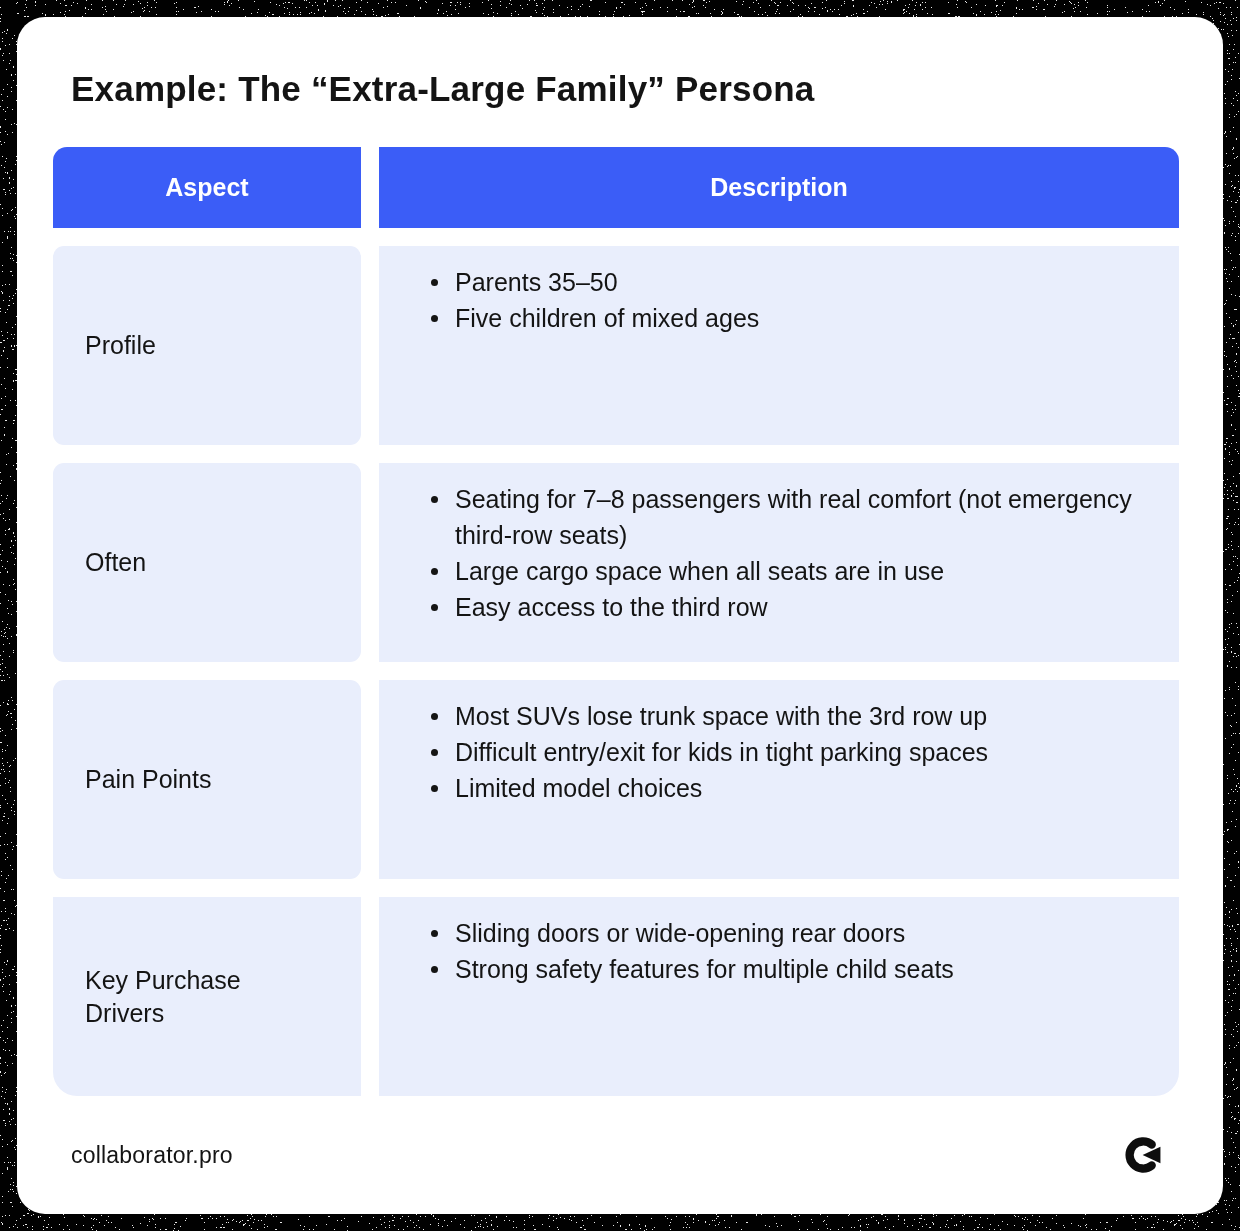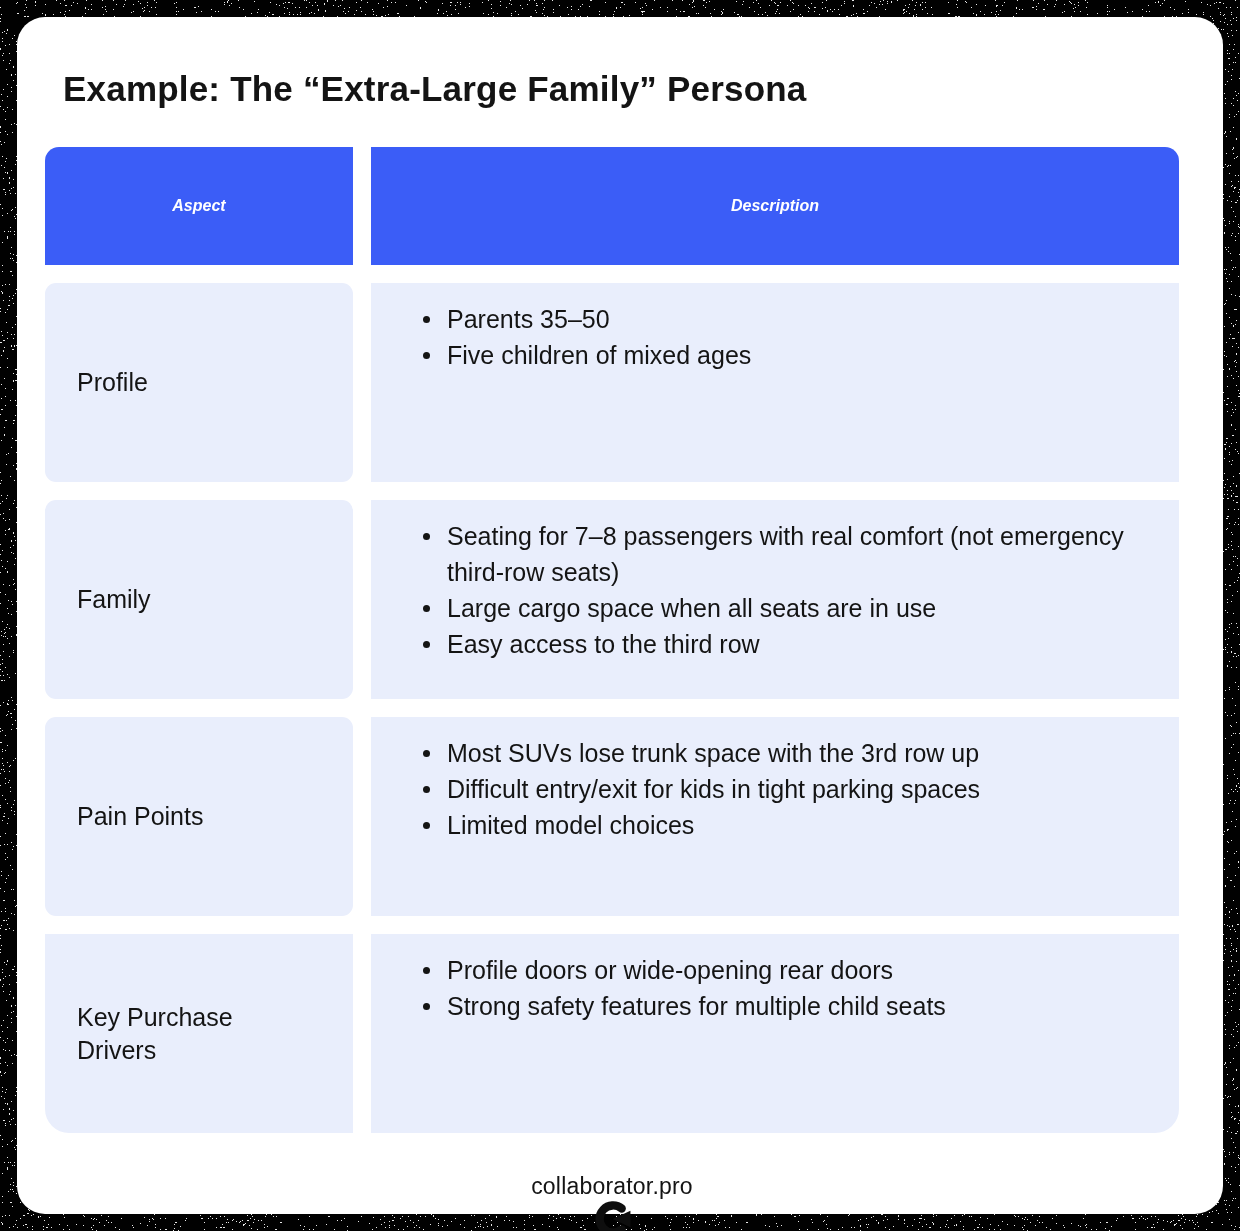--- a/index.html
+++ b/index.html
@@ -16,42 +16,42 @@
     font-family:"Liberation Sans","DejaVu Sans",sans-serif;
     background:#0d0d0d;
     overflow:hidden;
   }
   .noise-frame{ position:absolute; inset:0; z-index:0; }
   .noise-frame svg{ display:block; width:100%; height:100%; }
   .card{
     position:absolute; inset:17px; z-index:1;
     background:var(--card_bg);
     border-radius:28px;
-    padding:38px 44px 34px 28px;
+    padding:38px 44px 34px 36px;
   }
   .page-title{
     font-size:35px;
     font-weight:600;
     letter-spacing:0.2px;
     color:var(--text);
     margin:14px 0 0 18px;
   }
   .persona-table{
     display:grid;
     grid-template-columns:308px 1fr;
     column-gap:18px;
     row-gap:18px;
     margin:38px 0 0 0;
   }
   .th{
     background:var(--accent);
     color:var(--header_text);
-    height:118px;
+    height:81px;
     display:flex; align-items:center; justify-content:center;
-    font-size:16px; font-weight:600;font-style:italic;
+    font-size:25px; font-weight:600;
   }
   .th-aspect{ border-radius:14px 0 0 0; }
   .th-desc{ border-radius:0 14px 0 0; }
   .cell{ background:var(--row_bg); min-height:199px; }
   .aspect-cell{
     display:flex; align-items:center;
     padding:10px 44px 10px 32px;
     font-size:25px; font-weight:500; color:var(--text);
     line-height:33px;
     border-radius:11px;
@@ -68,21 +68,20 @@
   }
   .dot{
     flex:0 0 auto;
     width:7px; height:7px; border-radius:50%;
     background:var(--text);
     margin-top:15px;
   }
   .card-footer{
     display:flex; align-items:center; justify-content:space-between;
     margin:40px 18px 0 18px;
-    flex-direction:column;
   }
   .brand{ font-size:23px; font-weight:400; color:var(--text); letter-spacing:0.2px; }
   .logo{ width:38px; height:38px; }
 </style>
 </head>
 <body>
 
 <div class="noise-frame">
   <svg xmlns="http://www.w3.org/2000/svg" width="1240" height="1231" preserveAspectRatio="none">
     <filter id="speckle" x="0" y="0" width="100%" height="100%">
@@ -116,21 +115,21 @@
             <span class="dot"></span>
             <span>Parents 35–50</span>
           </li>
         <li>
             <span class="dot"></span>
             <span>Five children of mixed ages</span>
           </li>
       </ul>
     </div>
 
-    <div class="cell aspect-cell">Family</div>
+    <div class="cell aspect-cell">Often</div>
     <div class="cell desc-cell">
       <ul class="bullet-list">
         <li>
             <span class="dot"></span>
             <span>Seating for 7–8 passengers with real comfort (not emergency third-row seats)</span>
           </li>
         <li>
             <span class="dot"></span>
             <span>Large cargo space when all seats are in use</span>
           </li>
@@ -157,21 +156,21 @@
             <span>Limited model choices</span>
           </li>
       </ul>
     </div>
 
     <div class="cell aspect-cell row-last aspect-cell-last" style="border-radius:0 0 0 24px">Key Purchase Drivers</div>
     <div class="cell desc-cell" style="border-radius:0 0 24px 0">
       <ul class="bullet-list">
         <li>
             <span class="dot"></span>
-            <span>Profile doors or wide-opening rear doors</span>
+            <span>Sliding doors or wide-opening rear doors</span>
           </li>
         <li>
             <span class="dot"></span>
             <span>Strong safety features for multiple child seats</span>
           </li>
       </ul>
     </div>
 
   </div>
 

